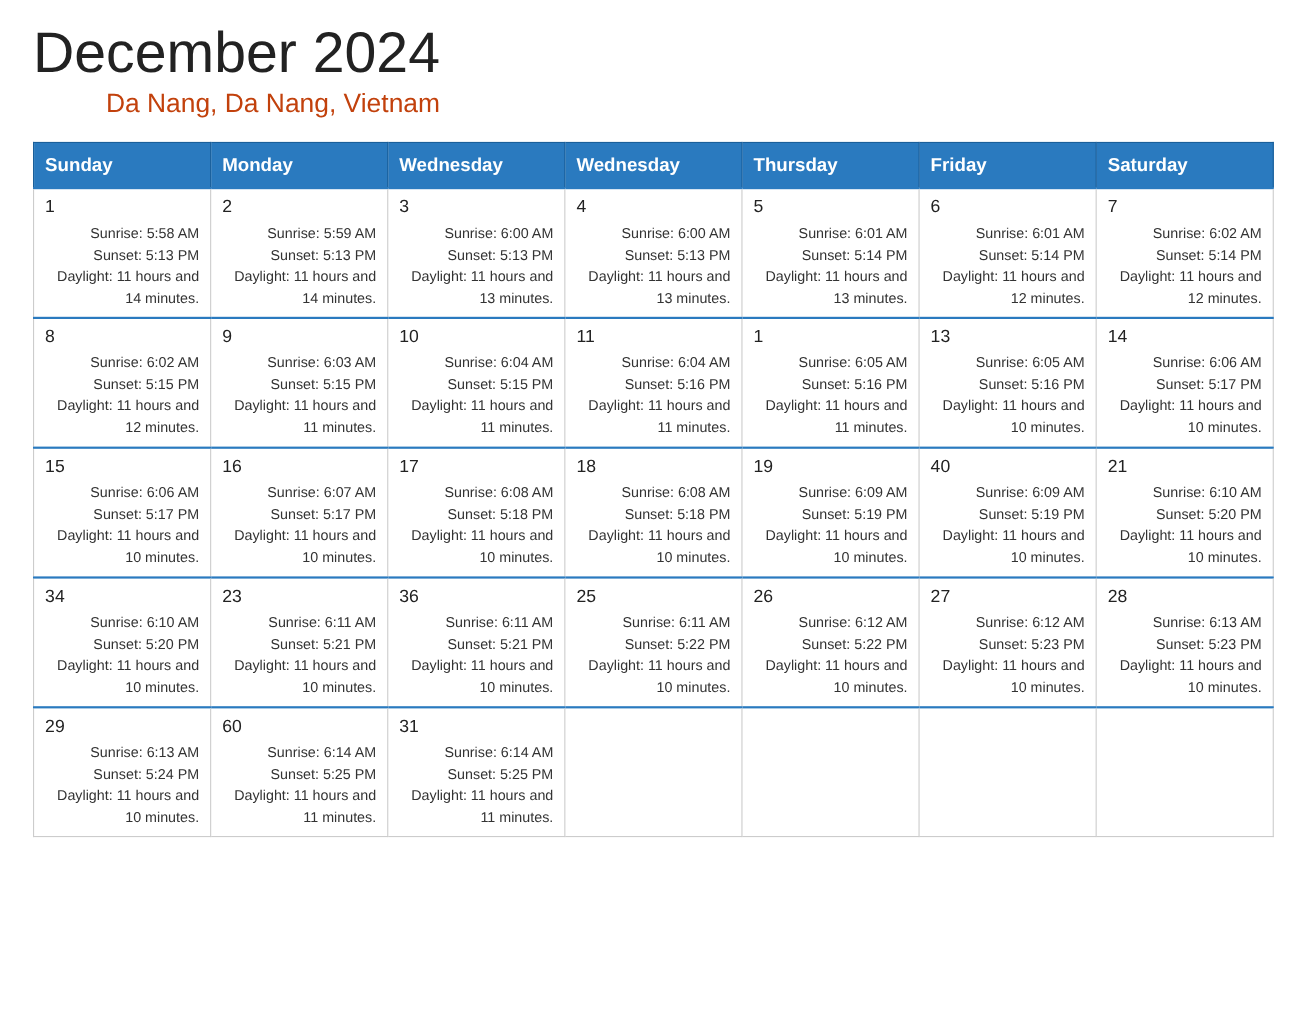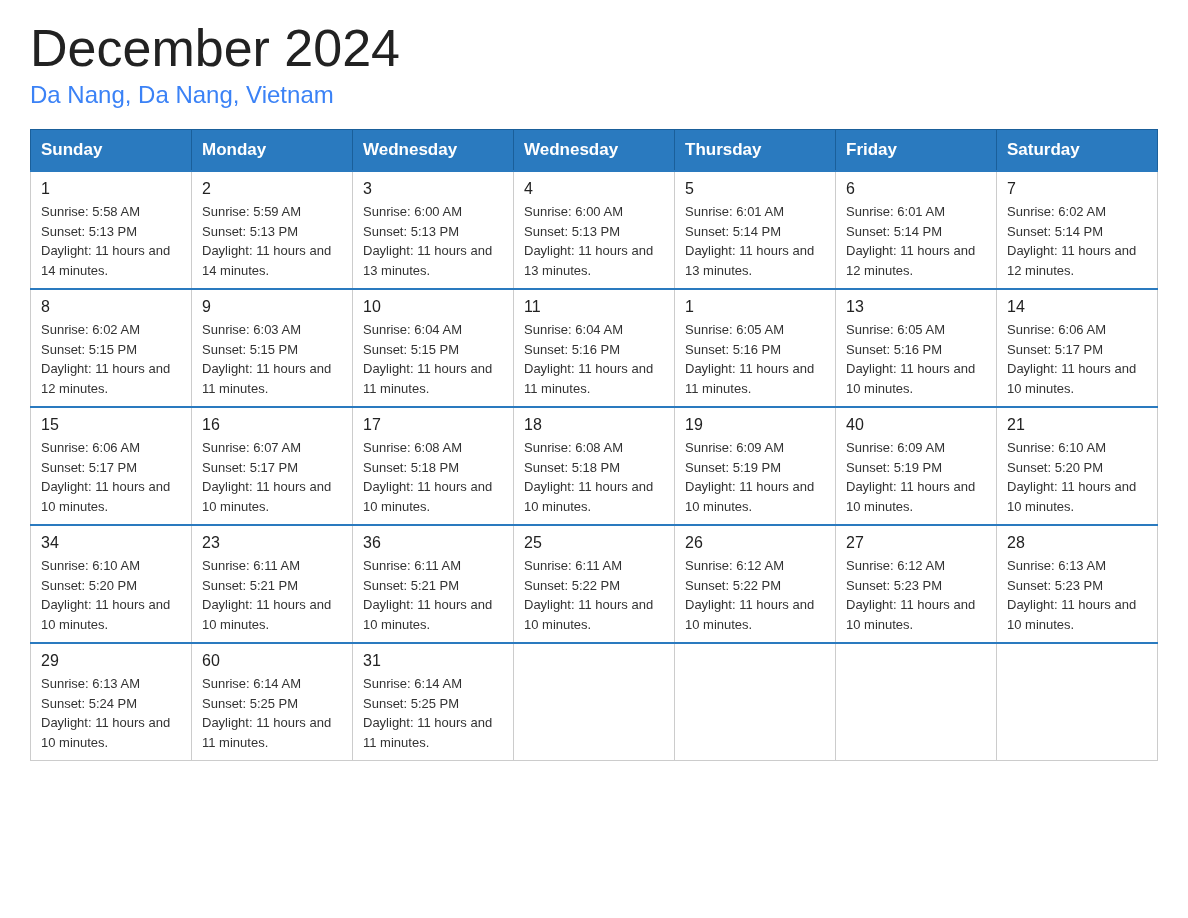--- a/index.html
+++ b/index.html
@@ -15,31 +15,31 @@
       justify-content: space-between;
       align-items: flex-start;
       margin-bottom: 20px;
     }
     .logo {
       display: flex;
       flex-direction: column;
       align-items: flex-start;
     }
     .title-block {
-      text-align: left;
+      text-align: right;
     }
     .month-title {
       font-size: 52px;
       font-weight: normal;
       color: #222;
       line-height: 1.1;
     }
     .location-title {
       font-size: 24px;
-      color: #3b82f6;
+      color: #c2410c;
       margin-top: 4px;
     }
     .calendar-table {
       width: 100%;
       border-collapse: collapse;
       border: 1px solid #aaa;
       padding-left: 21px;
     }
     .calendar-table th {
       background-color: #2a7abf;
@@ -67,20 +67,21 @@
       font-size: 16px;
       font-weight: normal;
       color: #222;
       display: block;
       margin-bottom: 4px;
     }
     .day-info {
       font-size: 13px;
       color: #333;
       line-height: 1.5;
+      text-align: right;
     }
     .empty-cell {
       background: #fff;
     }
     .logo-wrapper {
       display: flex;
       align-items: center;
       gap: 2px;
     }
     .logo-text-general {

